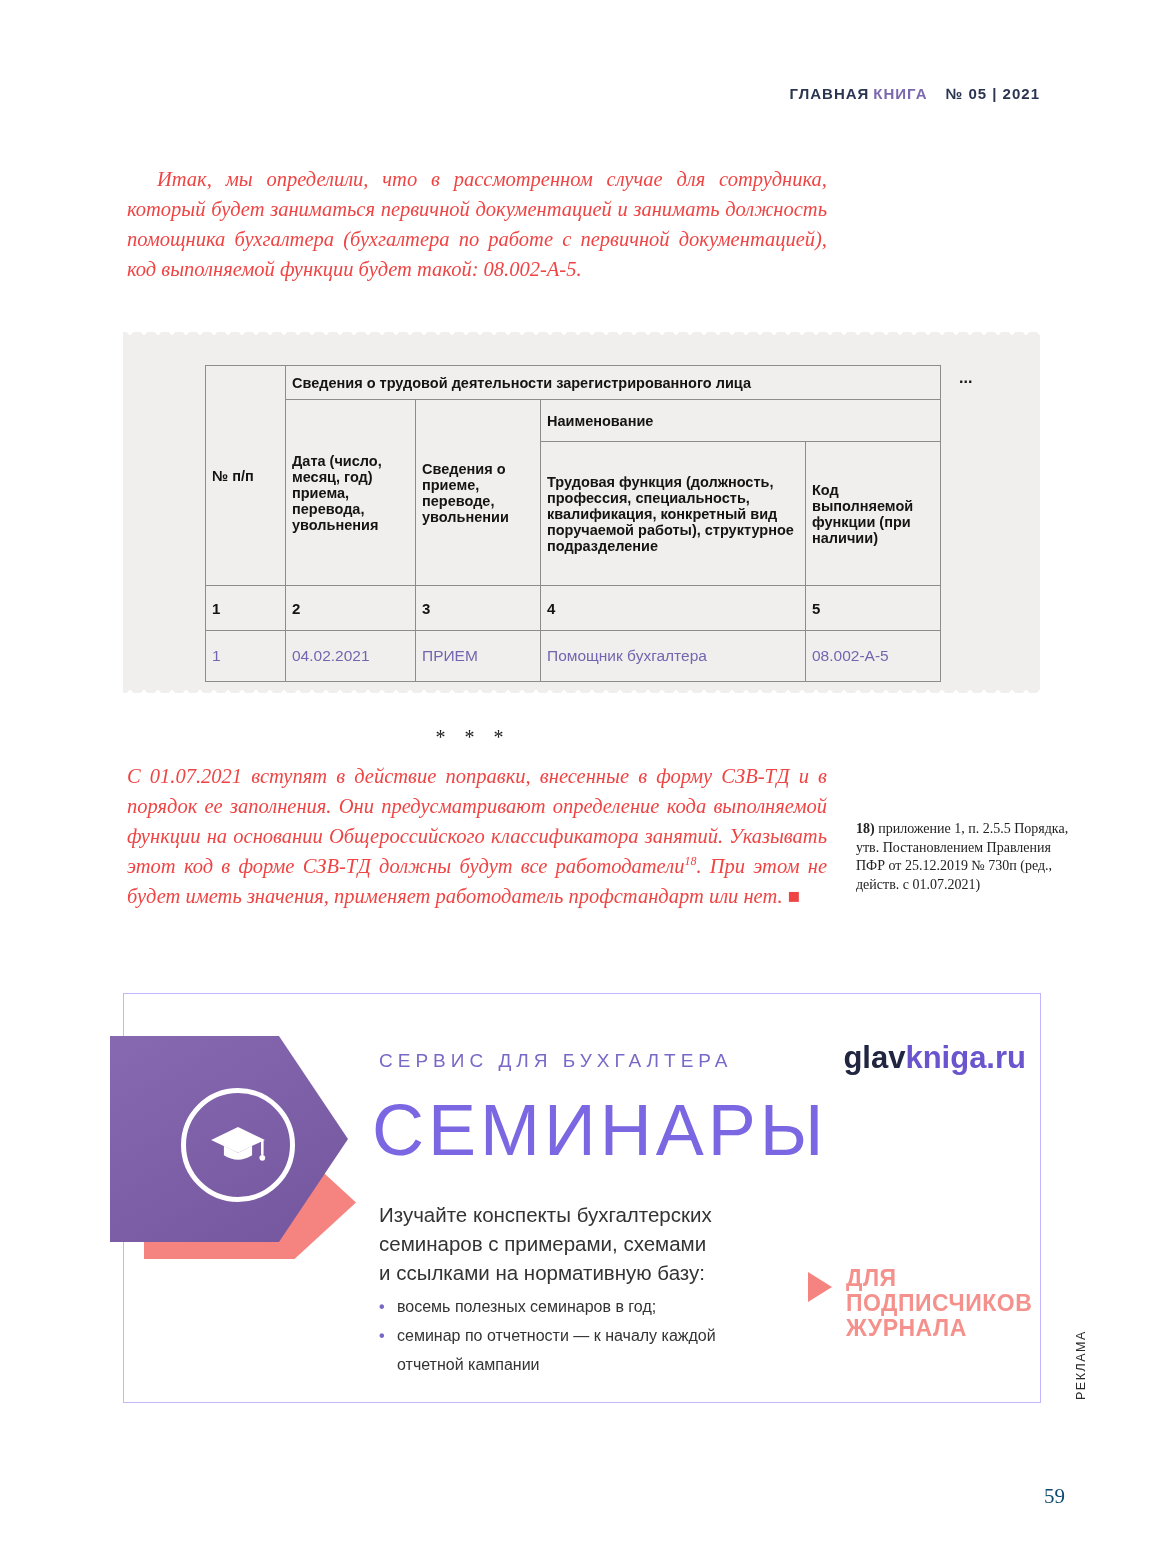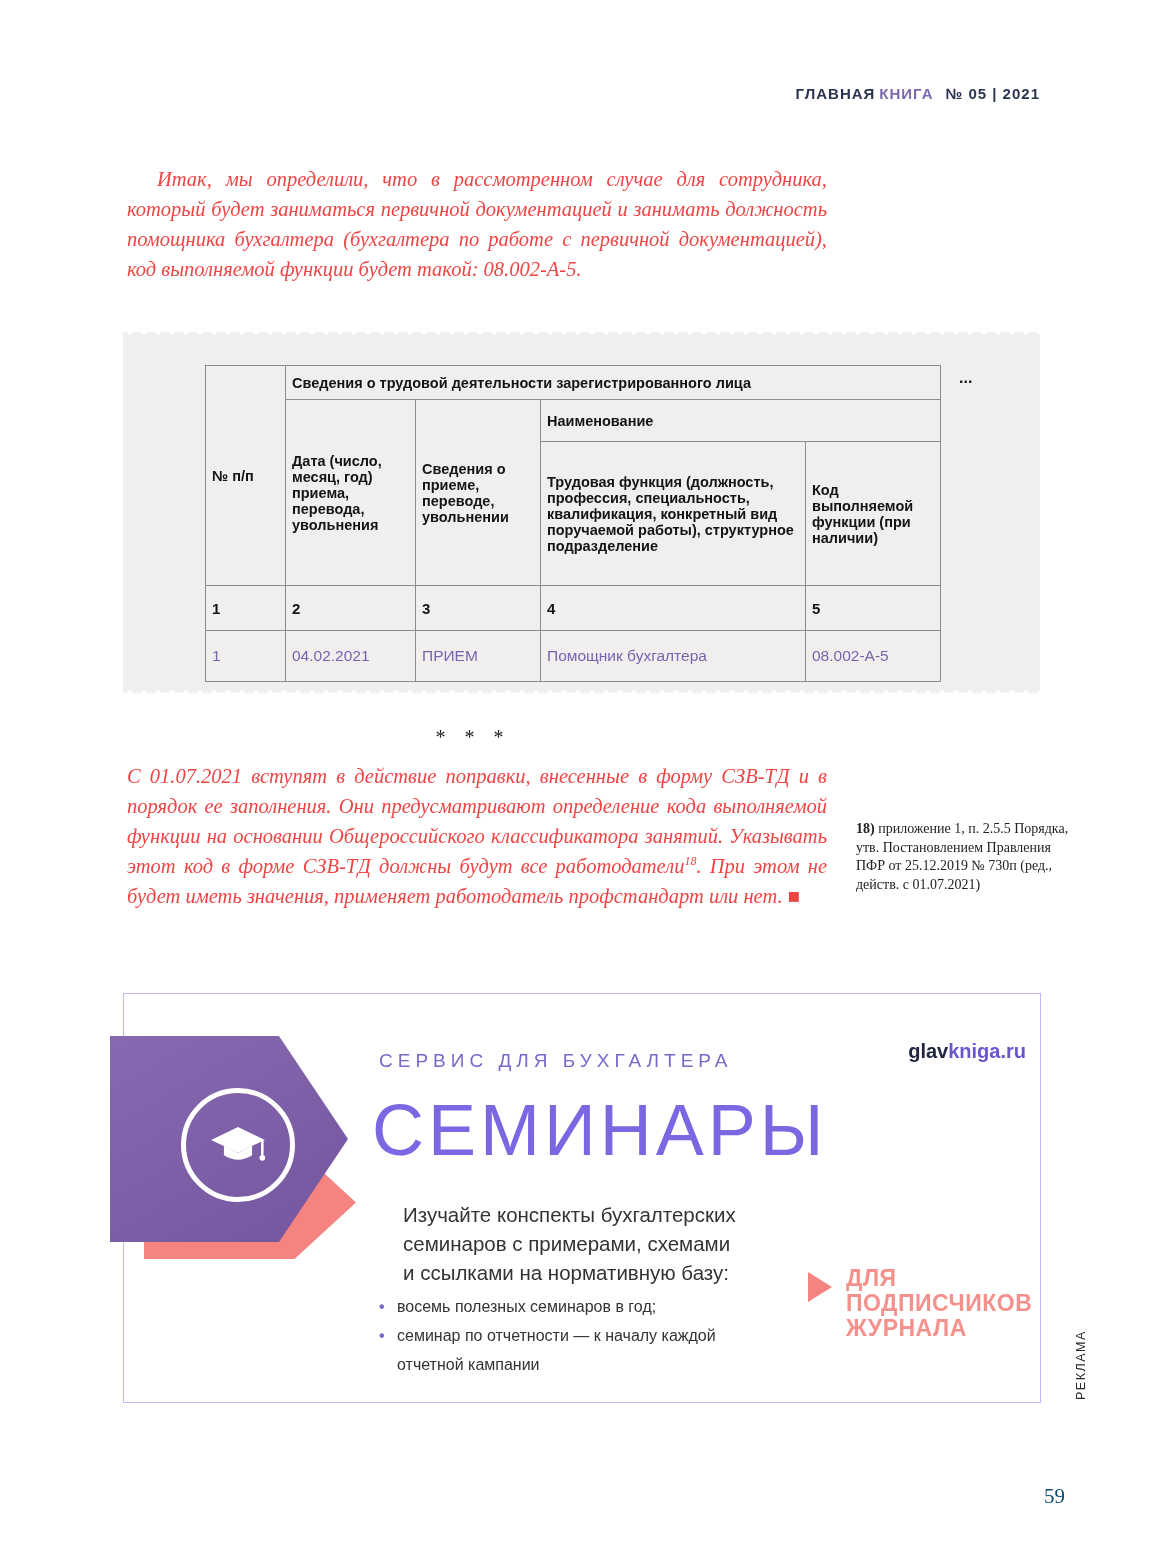--- a/index.html
+++ b/index.html
@@ -13,21 +13,21 @@
   }
 
   
   .masthead {
     position: absolute; top: 85px; right: 123px;
     font-family: "Liberation Sans", sans-serif;
     font-size: 15px; font-weight: bold; letter-spacing: 1px;
   }
   .mh-main  { color: #2b3552; }
   .mh-accent{ color: #7c68ae; margin-left: 4px; }
-  .mh-issue { color: #2b3552; margin-left: 12px; font-weight: 600; }
+  .mh-issue { color: #2b3552; margin-left: 18px; font-weight: 600; }
 
   
   .para {
     position: absolute; left: 123px; width: 700px;
     font-size: 20.5px; line-height: 30px; text-align: justify;
     margin: 4px; color: #ef4444; font-style: italic;
   }
   .para1 { top: 160px; text-indent: 30px; }
   .para2 { top: 757px; }
   .fnref { font-size: 12px; line-height: 0; }
@@ -105,32 +105,32 @@
     position: absolute; left: 57px; top: 94px; width: 104px; height: 104px;
     border: 5px solid #ffffff; border-radius: 50%;
     display: flex; align-items: center; justify-content: center; z-index: 3;
   }
   .ad-kicker {
     position: absolute; left: 255px; top: 56px;
     font-size: 19px; letter-spacing: 5px; color: #7a68c8;
   }
   .ad-brand {
     position: absolute; right: 14px; top: 46px;
-    font-size: 20px; font-weight: bold;
+    font-size: 31px; font-weight: bold;
   }
   .brand-dark   { color: #202540; }
   .brand-purple { color: #6b55ce; }
   .ad-title {
     position: absolute; left: 248px; top: 100px;
     font-size: 72px; line-height: 1; letter-spacing: 4px;
     color: #7b67e2; font-weight: 400;
   }
   .ad-body {
     position: absolute; left: 255px; top: 206px;
-    font-size: 20.5px; line-height: 29px; color: #333333; margin-left: 24px;
+    font-size: 20.5px; line-height: 29px; color: #333333;
   }
   .ad-bullets {
     position: absolute; left: 255px; top: 298px; width: 372px;
     margin: 0; padding: 0; list-style: none;
     font-size: 16px; line-height: 29px; color: #333333;
   }
   .ad-bullets li { position: relative; padding-left: 18px; }
   .ad-bullets li::before {
     content: "\2022"; position: absolute; left: 0; color: #7a68c8; font-weight: bold;
   }

